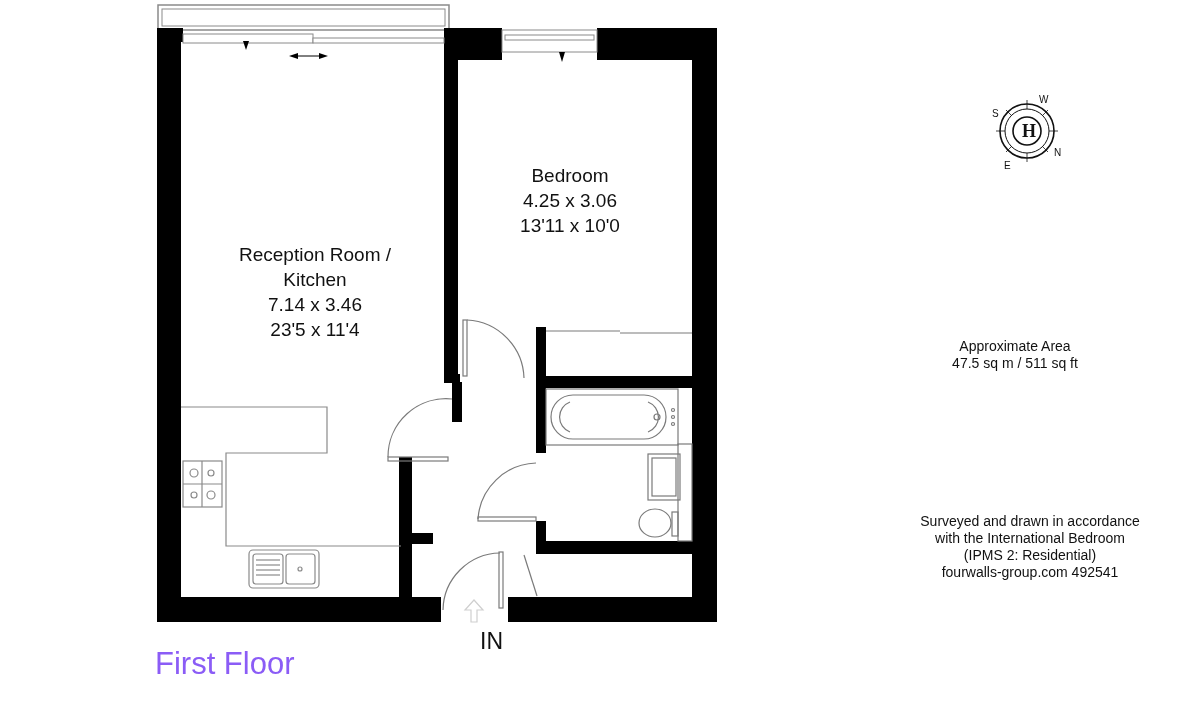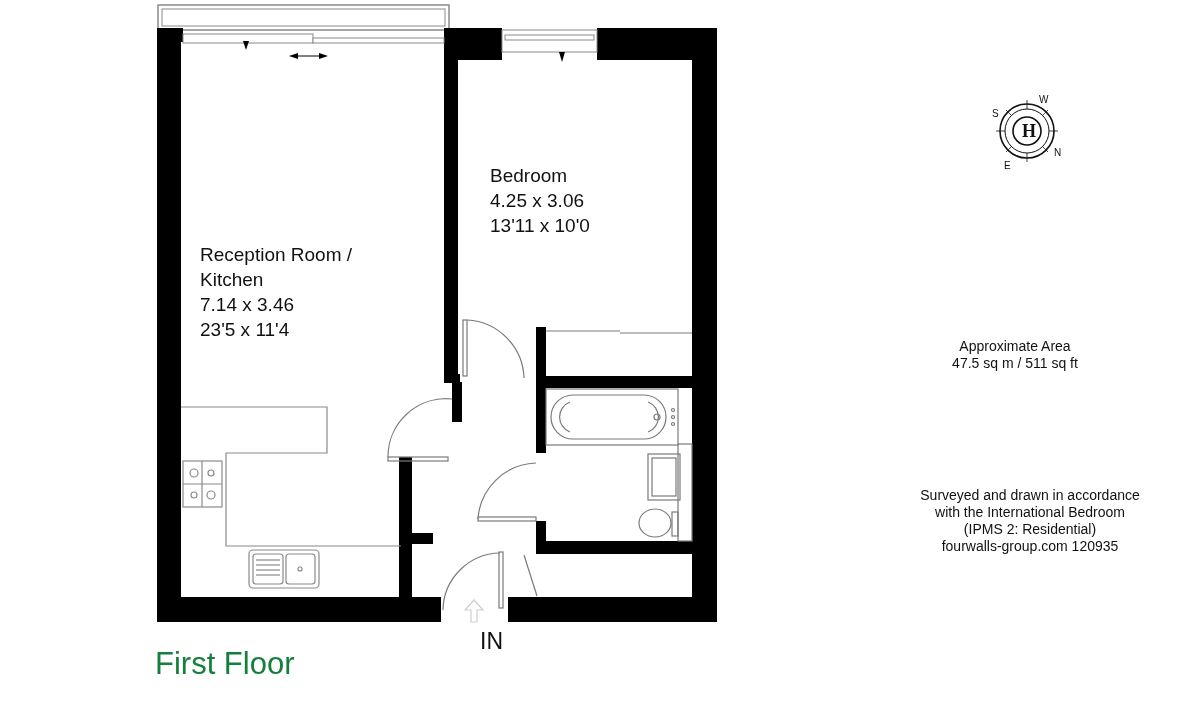--- a/index.html
+++ b/index.html
@@ -1,20 +1,20 @@
 <!DOCTYPE html>
 <html><head>
 <meta charset="utf-8">
 <style>
   html,body{margin:0;padding:0;background:#ffffff;}
   body{width:1200px;height:711px;position:relative;overflow:hidden;font-family:"Liberation Sans",sans-serif;color:#000;}
   svg{position:absolute;left:0;top:0;}
-  .lbl{position:absolute;text-align:left;font-size:19px;line-height:25px;color:#111;}
+  .lbl{position:absolute;text-align:center;font-size:19px;line-height:25px;color:#111;}
   .note{position:absolute;text-align:center;font-size:14px;line-height:17px;color:#111;}
-  .floor{position:absolute;left:155px;top:646px;font-size:31px;color:#15803d;}
+  .floor{position:absolute;left:155px;top:646px;font-size:31px;color:#8b5cf6;}
   .in{position:absolute;left:462px;top:628px;font-size:23px;color:#111;margin-left:18px;}
   .cmp{font-family:"Liberation Sans",sans-serif;font-size:10px;fill:#111;}
 </style>
 </head>
 <body>
 
 <svg width="1200" height="711" viewBox="0 0 1200 711">
 
   <rect x="158" y="5" width="291" height="25" fill="none" stroke="#8a8a8a" stroke-width="1.5"></rect>
   <rect x="162" y="9" width="283" height="17" fill="none" stroke="#8a8a8a" stroke-width="1"></rect>
@@ -154,21 +154,21 @@
   <div>Bedroom</div>
   <div>4.25 x 3.06</div>
   <div>13'11 x 10'0</div>
 </div>
 
 <div class="note" style="left:920px;top:338px;width:190px;">
   <div>Approximate Area</div>
   <div>47.5 sq m / 511 sq ft</div>
 </div>
 
-<div class="note" style="left:890px;top:487px;width:280px;">
+<div class="note" style="left:890px;top:513px;width:280px;">
   <div>Surveyed and drawn in accordance</div>
   <div>with the International Bedroom</div>
   <div>(IPMS 2: Residential)</div>
-  <div>fourwalls-group.com 120935</div>
+  <div>fourwalls-group.com 492541</div>
 </div>
 
 <div class="in">IN</div>
 <div class="floor">First Floor</div>
 
 </body></html>

